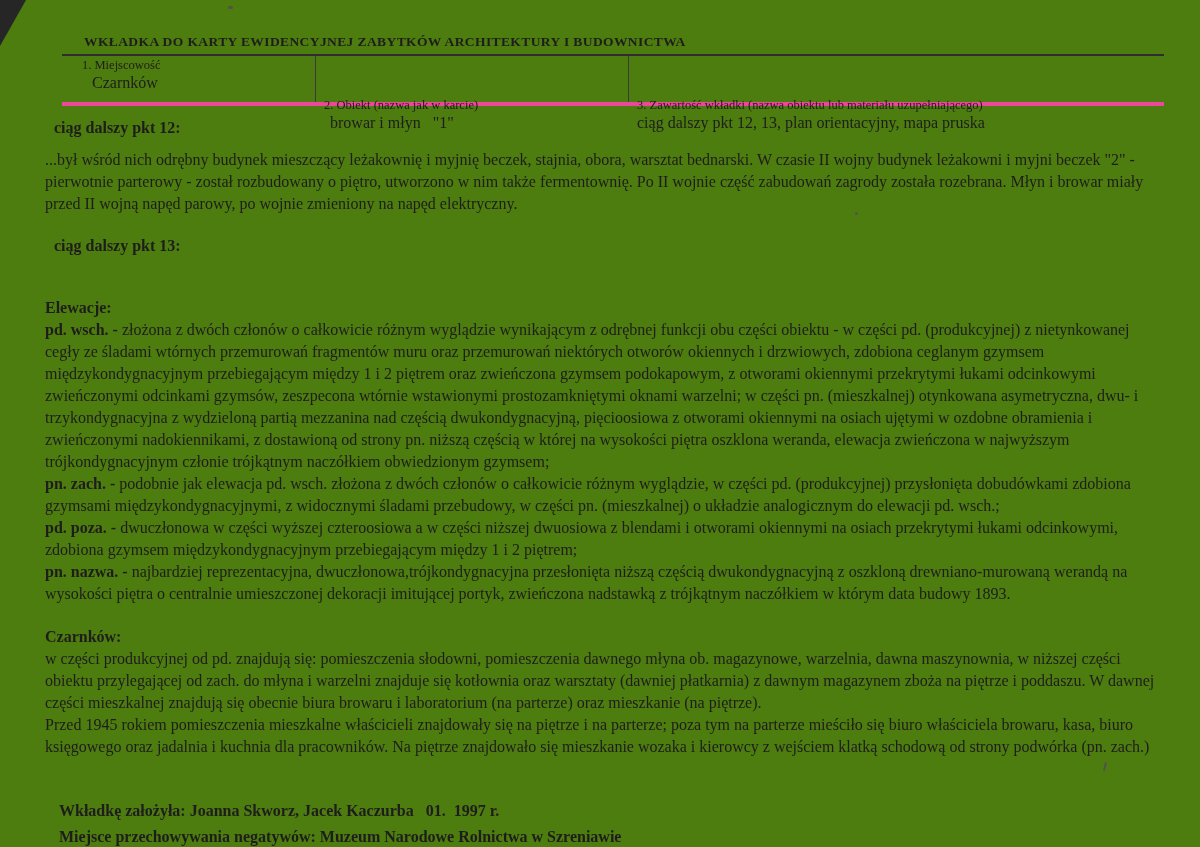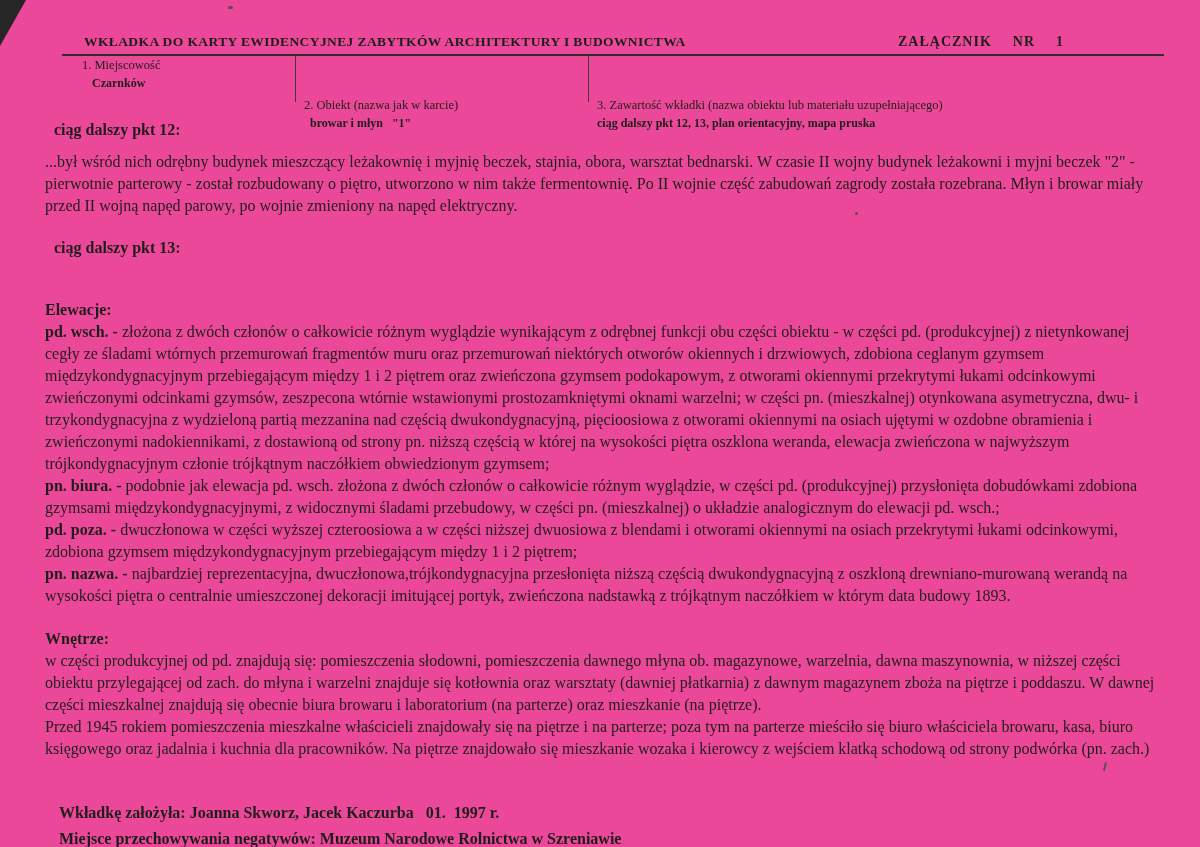--- a/index.html
+++ b/index.html
@@ -1,20 +1,20 @@
 <!DOCTYPE html>
 <html lang="pl"><head>
 <meta charset="utf-8">
 <style>
   html,body{margin:0;padding:0;}
   body{background:#c9c9c7;font-family:"Liberation Serif", serif;}
   .page{
     position:relative;
     width:1200px;height:847px;
-    background:#ec4899;
+    background:#4d7c0f;
     color:#1e1d1b;
     overflow:hidden;
     box-sizing:border-box;
   }
   .corner-fold{
     position:absolute;top:0;left:0;width:26px;height:46px;
     background:#262626;
     clip-path:polygon(0 0,100% 0,0 100%);
   }
   .speck{position:absolute;background:#55524e;border-radius:50%;}
@@ -29,30 +29,31 @@
     font-weight:bold;font-size:13.5px;letter-spacing:.4px;
     padding-left:22px;white-space:pre-wrap;
   }
   .attachment{
     font-weight:bold;font-size:14px;letter-spacing:1px;word-spacing:6px;
     padding-right:100px;white-space:pre-wrap;
   }
   .title-rule{border-top:2px solid #2e2e2e;}
   .head-table{
     display:flex;
-    border-bottom:6px solid #ec4899;
+    border-bottom:4px solid #ec4899;
     height:46px;
+    gap:20px;
   }
   .cell{box-sizing:border-box;padding:2px 6px 0 6px;}
   .cell.c1{width:233px;}
   .cell.c2{width:293px;border-left:1.5px solid #3a3a3a;}
   .cell.c3{flex:1;border-left:1.5px solid #3a3a3a;}
   .cell-label{font-size:12.5px;line-height:15px;padding-left:14px;}
   .cell.c2 .cell-label,.cell.c3 .cell-label{padding-left:2px;margin-top:40px;}
-  .cell-value{font-weight:bold;font-size:12px;line-height:20px;padding-left:24px;white-space:pre-wrap;}
+  .cell-value{font-weight:normal;font-size:16px;line-height:20px;padding-left:24px;white-space:pre-wrap;}
   .cell.c2 .cell-value{padding-left:8px;}
   .cell.c3 .cell-value{padding-left:2px;}
 
   
   .body{margin:0 36px 0 45px;font-size:16px;line-height:22px;}
   .heading{font-weight:bold;margin:0;}
   .h-pkt12{margin:11px 0 10px 9px;}
   .h-pkt13{margin:20px 0 0 9px;}
   .h-elewacje{margin:40px 0 0 0;}
   .h-wnetrze{margin:21px 0 0 0;}
@@ -70,21 +71,20 @@
 <div class="page">
 
   <div class="corner-fold"></div>
   <div class="speck s1"></div>
   <div class="speck s2"></div>
   <div class="speck s3"></div>
 
   <div class="header">
     <div class="title-row">
       <span class="doc-title">WKŁADKA DO KARTY EWIDENCYJNEJ ZABYTKÓW ARCHITEKTURY I BUDOWNICTWA</span>
-      <span class="attachment">ZAŁĄCZNIK  NR  1</span>
     </div>
     <div class="title-rule"></div>
     <div class="head-table">
       <div class="cell c1">
         <div class="cell-label">1. Miejscowość</div>
         <div class="cell-value">Czarnków</div>
       </div>
       <div class="cell c2">
         <div class="cell-label">2. Obiekt (nazwa jak w karcie)</div>
         <div class="cell-value">browar i młyn   "1"</div>
@@ -98,25 +98,25 @@
 
   <div class="body">
 
     <p class="heading h-pkt12">ciąg dalszy pkt 12:</p>
     <p class="para">...był wśród nich odrębny budynek mieszczący leżakownię i myjnię beczek, stajnia, obora, warsztat bednarski. W czasie II wojny budynek leżakowni i myjni beczek "2" - pierwotnie parterowy - został rozbudowany o piętro, utworzono w nim także fermentownię. Po II wojnie część zabudowań zagrody została rozebrana. Młyn i browar miały przed II wojną napęd parowy, po wojnie zmieniony na napęd elektryczny.</p>
 
     <p class="heading h-pkt13">ciąg dalszy pkt 13:</p>
 
     <p class="heading h-elewacje">Elewacje:</p>
     <p class="para"><span class="lead">pd. wsch. -</span> <span>złożona z dwóch członów o całkowicie różnym wyglądzie wynikającym z odrębnej funkcji obu części obiektu - w części pd. (produkcyjnej) z nietynkowanej cegły ze śladami wtórnych przemurowań fragmentów muru oraz przemurowań niektórych otworów okiennych i drzwiowych, zdobiona ceglanym gzymsem międzykondygnacyjnym przebiegającym między 1 i 2 piętrem oraz zwieńczona gzymsem podokapowym, z otworami okiennymi przekrytymi łukami odcinkowymi zwieńczonymi odcinkami gzymsów, zeszpecona wtórnie wstawionymi prostozamkniętymi oknami warzelni; w części pn. (mieszkalnej) otynkowana asymetryczna, dwu- i trzykondygnacyjna z wydzieloną partią mezzanina nad częścią dwukondygnacyjną, pięcioosiowa z otworami okiennymi na osiach ujętymi w ozdobne obramienia i zwieńczonymi nadokiennikami, z dostawioną od strony pn. niższą częścią w której na wysokości piętra oszklona weranda, elewacja zwieńczona w najwyższym trójkondygnacyjnym członie trójkątnym naczółkiem obwiedzionym gzymsem;</span></p>
-    <p class="para"><span class="lead">pn. biura. -</span> <span>podobnie jak elewacja pd. wsch. złożona z dwóch członów o całkowicie różnym wyglądzie, w części pd. (produkcyjnej) przysłonięta dobudówkami zdobiona gzymsami międzykondygnacyjnymi, z widocznymi śladami przebudowy, w części pn. (mieszkalnej) o układzie analogicznym do elewacji pd. wsch.;</span></p>
+    <p class="para"><span class="lead">pn. zach. -</span> <span>podobnie jak elewacja pd. wsch. złożona z dwóch członów o całkowicie różnym wyglądzie, w części pd. (produkcyjnej) przysłonięta dobudówkami zdobiona gzymsami międzykondygnacyjnymi, z widocznymi śladami przebudowy, w części pn. (mieszkalnej) o układzie analogicznym do elewacji pd. wsch.;</span></p>
     <p class="para"><span class="lead">pd. poza. -</span> <span>dwuczłonowa w części wyższej czteroosiowa a w części niższej dwuosiowa z blendami i otworami okiennymi na osiach przekrytymi łukami odcinkowymi, zdobiona gzymsem międzykondygnacyjnym przebiegającym między 1 i 2 piętrem;</span></p>
     <p class="para"><span class="lead">pn. nazwa. -</span> <span>najbardziej reprezentacyjna, dwuczłonowa,trójkondygnacyjna przesłonięta niższą częścią dwukondygnacyjną z oszkloną drewniano-murowaną werandą na wysokości piętra o centralnie umieszczonej dekoracji imitującej portyk, zwieńczona nadstawką z trójkątnym naczółkiem w którym data budowy 1893.</span></p>
 
-    <p class="heading h-wnetrze">Wnętrze:</p>
+    <p class="heading h-wnetrze">Czarnków:</p>
     <p class="para">w części produkcyjnej od pd. znajdują się: pomieszczenia słodowni, pomieszczenia dawnego młyna ob. magazynowe, warzelnia, dawna maszynownia, w niższej części obiektu przylegającej od zach. do młyna i warzelni znajduje się kotłownia oraz warsztaty (dawniej płatkarnia) z dawnym magazynem zboża na piętrze i poddaszu. W dawnej części mieszkalnej znajdują się obecnie biura browaru i laboratorium (na parterze) oraz mieszkanie (na piętrze).</p>
     <p class="para">Przed 1945 rokiem pomieszczenia mieszkalne właścicieli znajdowały się na piętrze i na parterze; poza tym na parterze mieściło się biuro właściciela browaru, kasa, biuro księgowego oraz jadalnia i kuchnia dla pracowników. Na piętrze znajdowało się mieszkanie wozaka i kierowcy z wejściem klatką schodową od strony podwórka (pn. zach.)</p>
 
   </div>
 
   <div class="footer">
     <p><span class="flab">Wkładkę  założyła:</span>  <span class="fval">Joanna Skworz, Jacek Kaczurba   01.  1997 r.</span></p>
     <p><span class="flab">Miejsce przechowywania negatywów:</span> <span class="fval">Muzeum Narodowe Rolnictwa w Szreniawie</span></p>
   </div>
 

